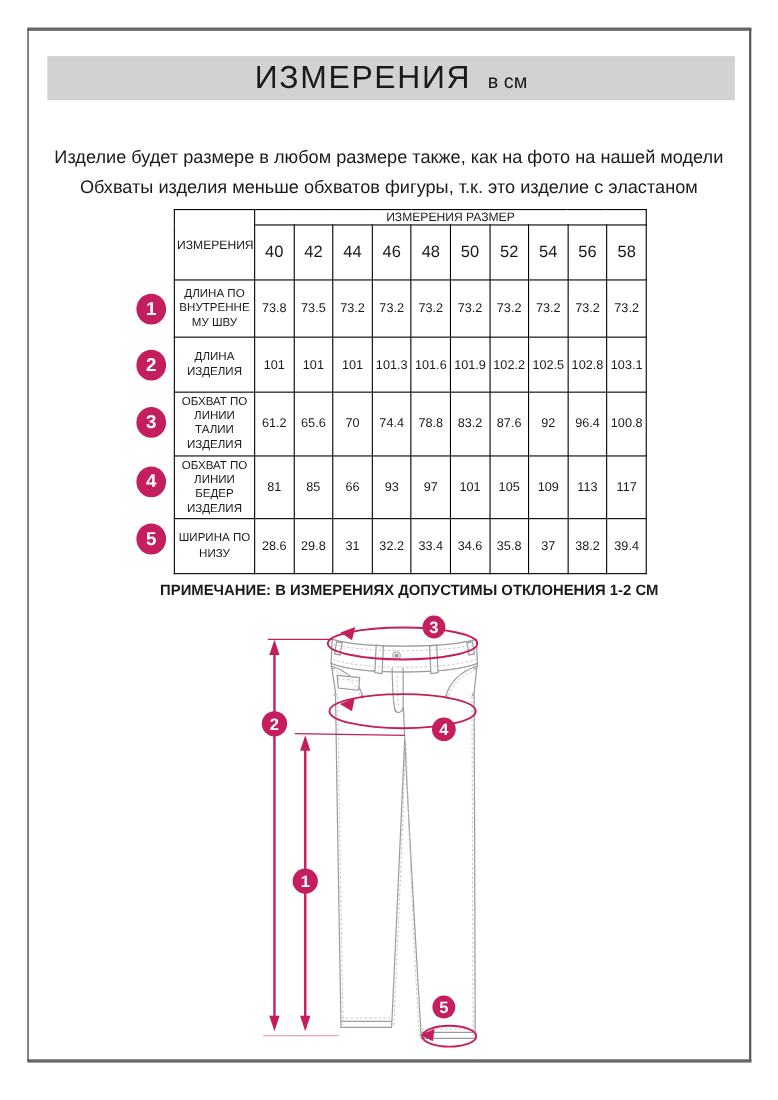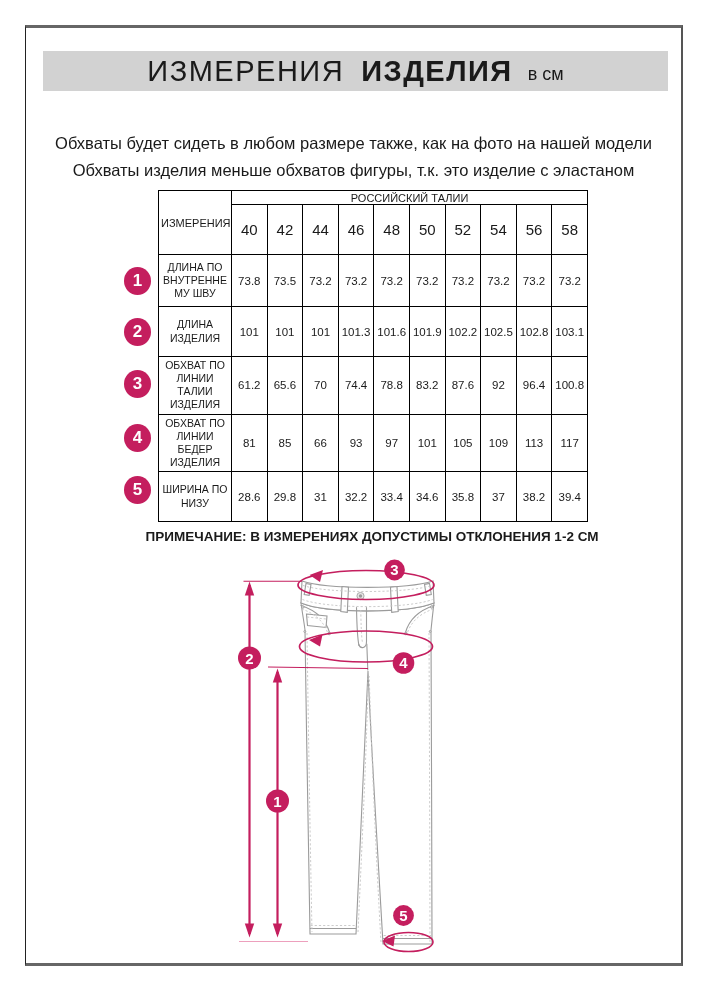--- a/index.html
+++ b/index.html
@@ -44,46 +44,45 @@
           font-family:"Liberation Sans","DejaVu Sans",sans-serif;}
 </style>
 </head>
 <body>
 
 <div id="root">
   <div id="frame">
 
     <div id="band">
       <span class="t-main">ИЗМЕРЕНИЯ</span>
-      <span class="t-bold">ИЗДЕЛИЯ</span>
       <span class="t-unit">в см</span>
     </div>
 
-    <div id="desc1" class="desc">Обхваты будет сидеть в любом размере также, как на фото на нашей модели</div>
+    <div id="desc1" class="desc">Изделие будет размере в любом размере также, как на фото на нашей модели</div>
     <div id="desc2" class="desc">Обхваты изделия меньше обхватов фигуры, т.к. это изделие с эластаном</div>
 
     <div id="tablewrap">
       <table>
         <colgroup>
             <col class="lab">
             <col class="sz">
             <col class="sz">
             <col class="sz">
             <col class="sz">
             <col class="sz">
             <col class="sz">
             <col class="sz">
             <col class="sz">
             <col class="sz">
             <col class="sz">
           </colgroup>
         <tbody>
             <tr class="hr1">
           <th class="corner" rowspan="2">ИЗМЕРЕНИЯ</th>
-          <th class="group" colspan="10">РОССИЙСКИЙ ТАЛИИ</th>
+          <th class="group" colspan="10">ИЗМЕРЕНИЯ РАЗМЕР</th>
         </tr>
         <tr class="hr2">
           <th class="size">40</th>
           <th class="size">42</th>
           <th class="size">44</th>
           <th class="size">46</th>
           <th class="size">48</th>
           <th class="size">50</th>
           <th class="size">52</th>
           <th class="size">54</th>

